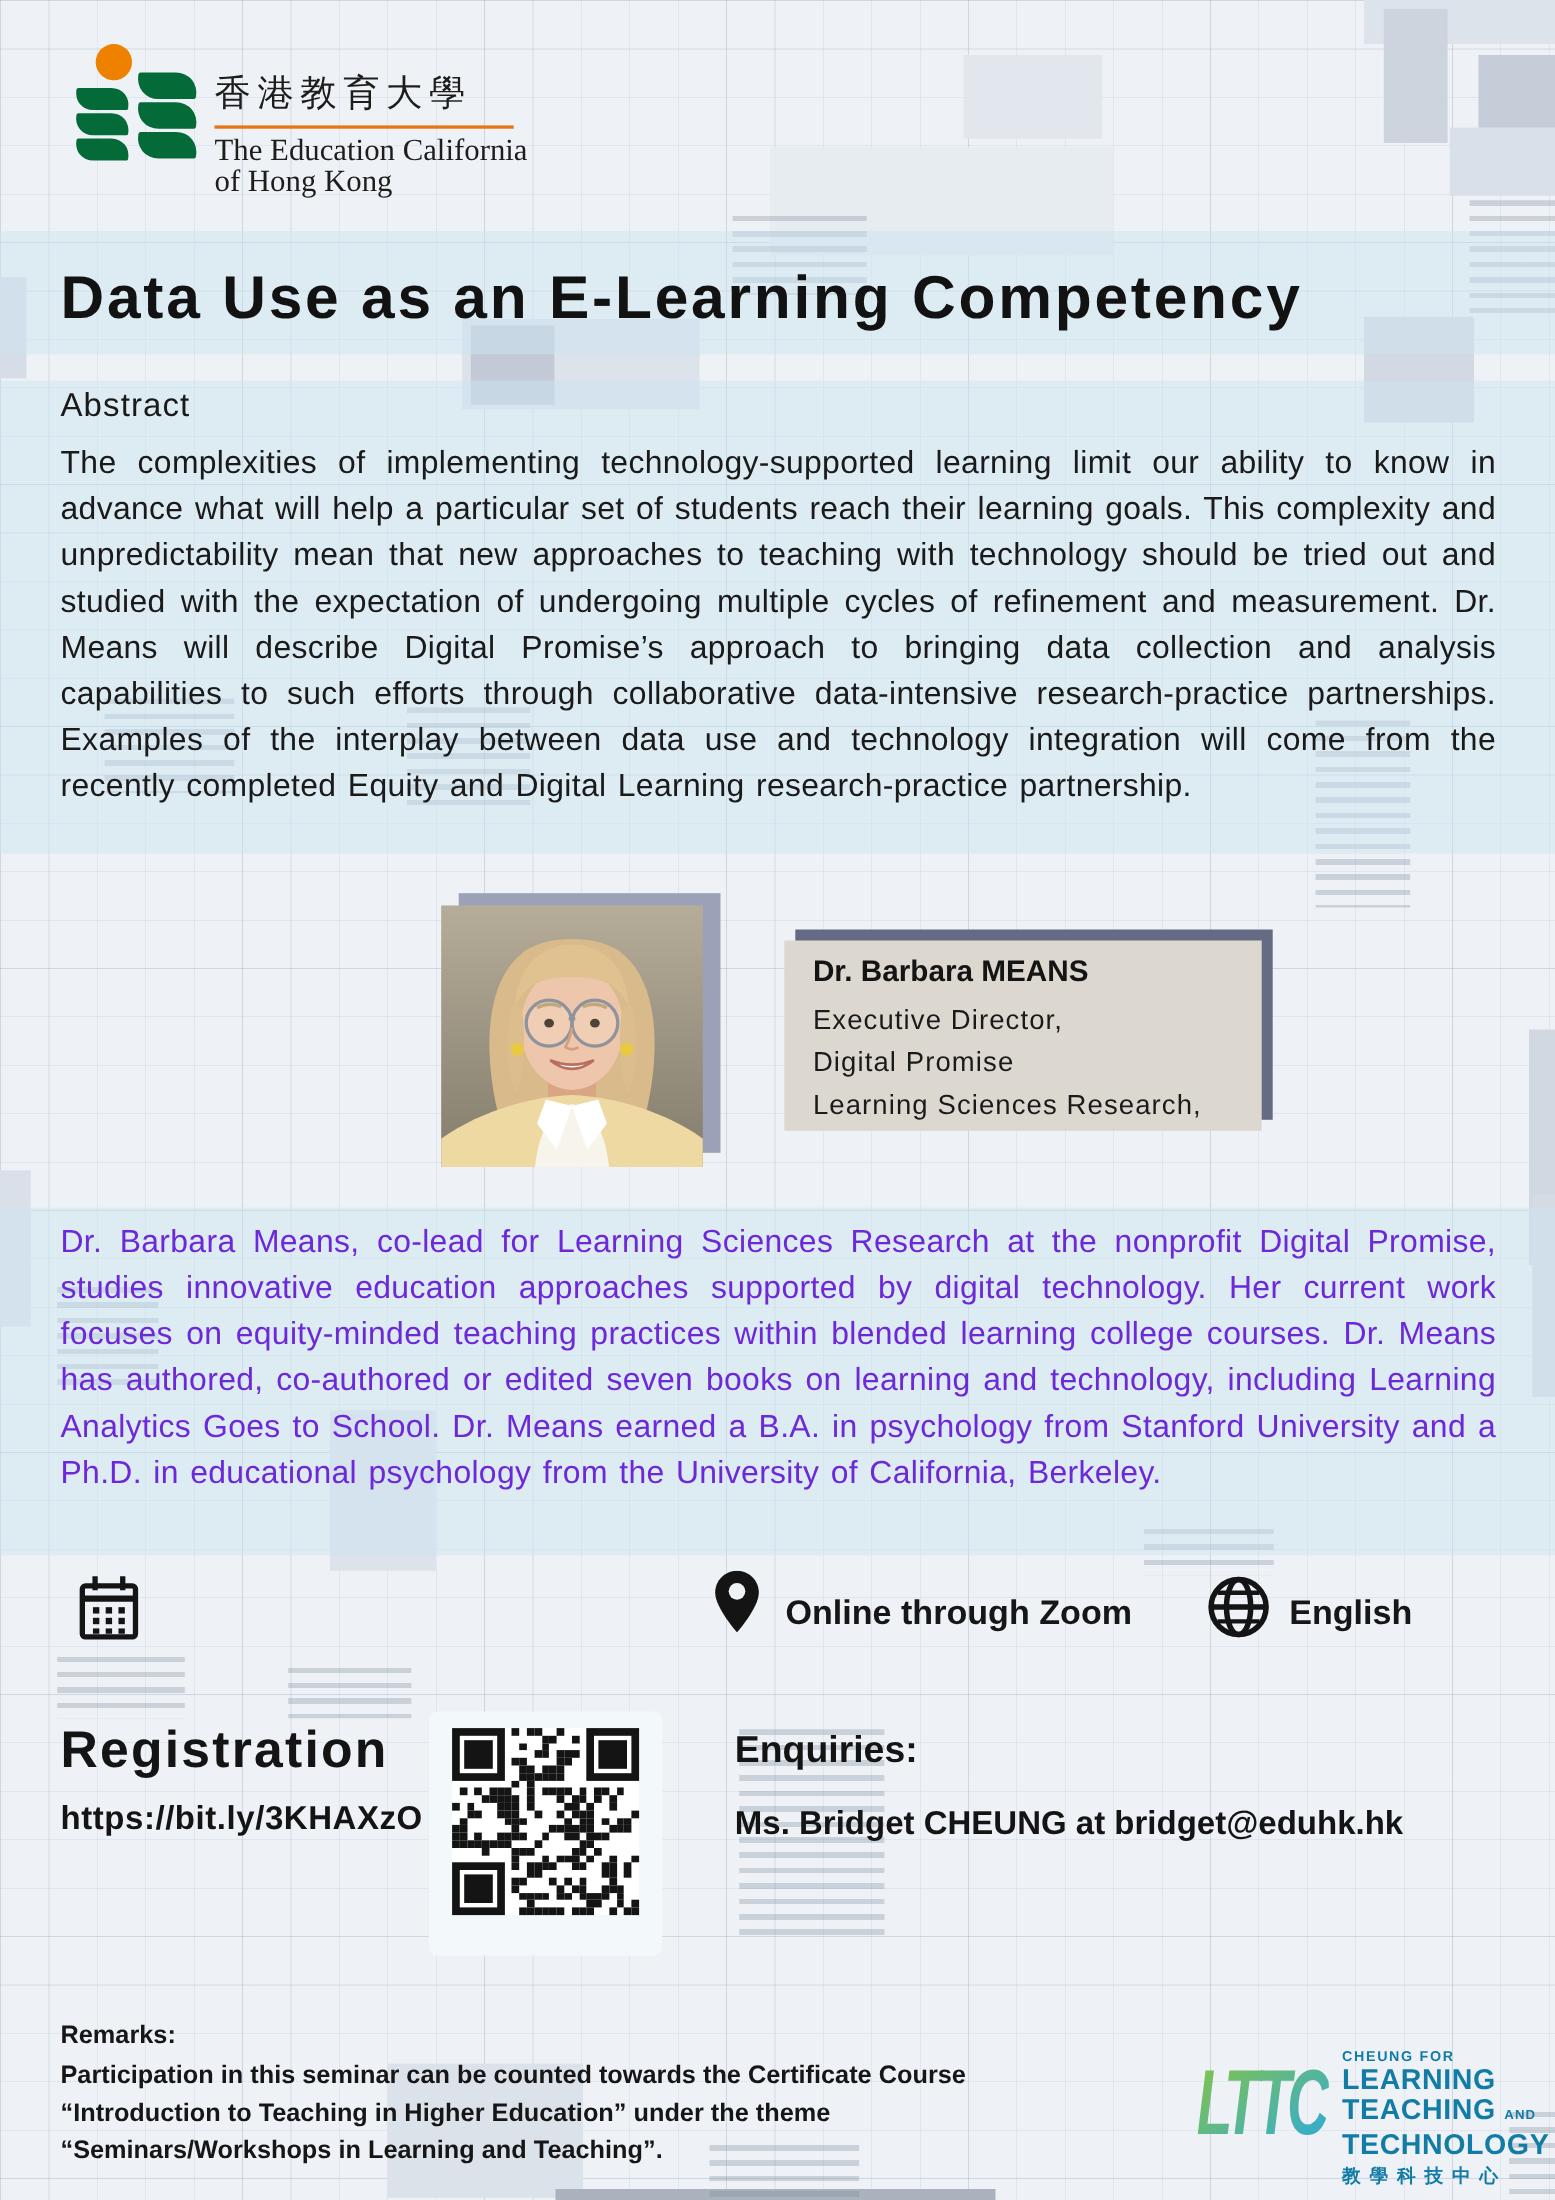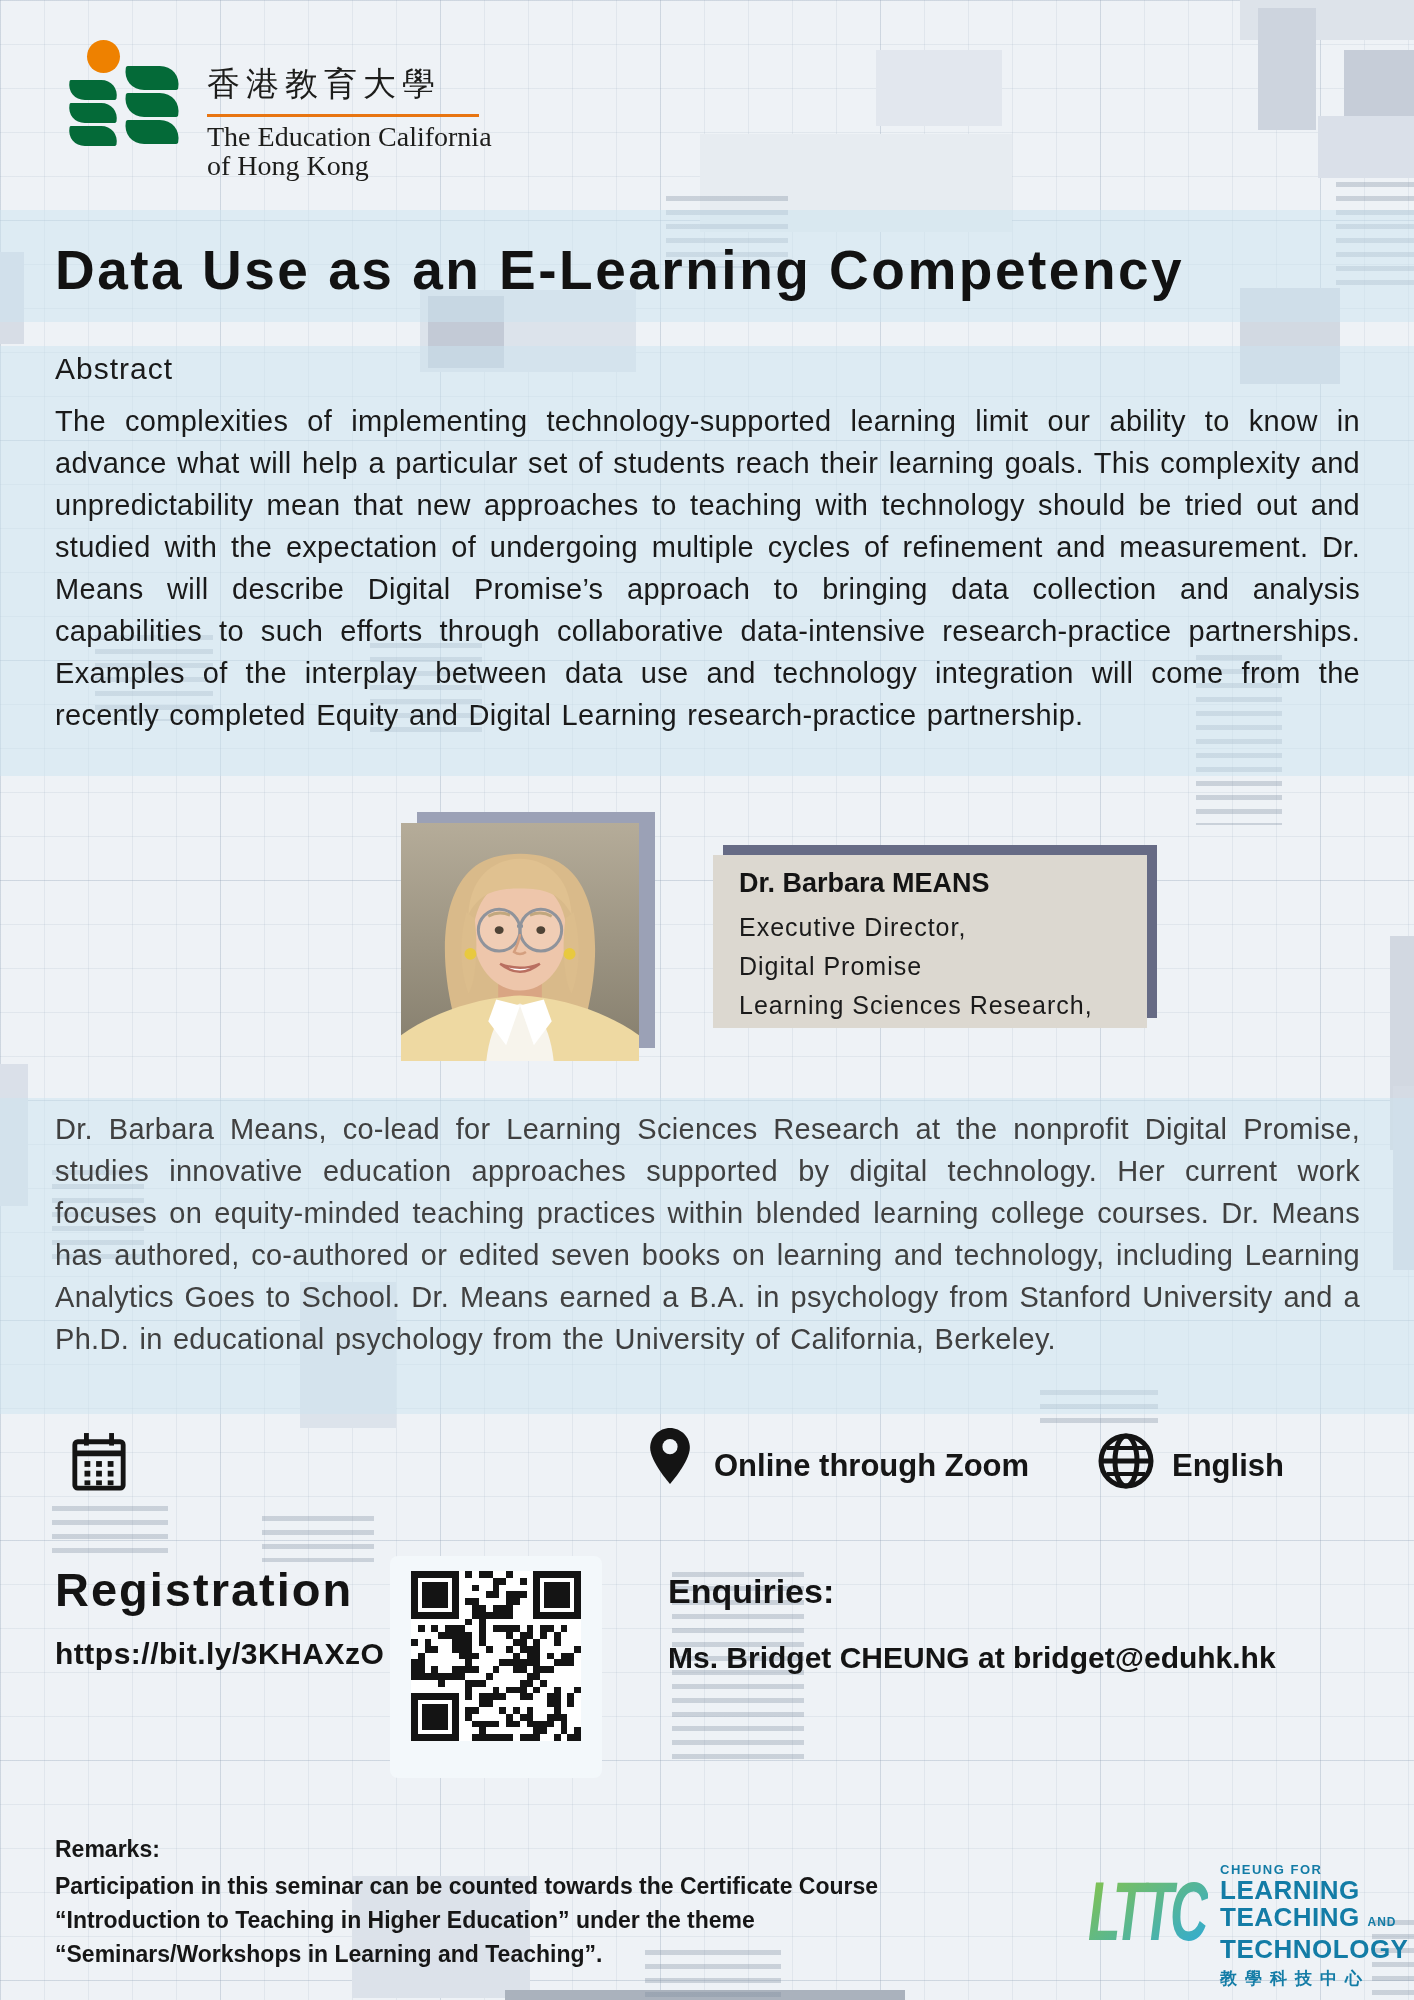--- a/index.html
+++ b/index.html
@@ -22,41 +22,41 @@
   
   .edu-logo{position:absolute;left:68px;top:40px;display:flex;}
   .logo-mark{position:relative;width:115px;height:112px;flex:none;}
   .logo-mark .dot{position:absolute;left:19px;top:0;width:33px;height:33px;border-radius:50%;background:#ee8100;}
   .leaves{position:absolute;}
   .leaves i{display:block;background:#046a38;border-radius:2px 26px 2px 26px;transform:skewX(-10deg);}
   .col-l{left:0;top:40px;}
   .col-l i{width:50px;height:20px;margin-bottom:3px;}
   .col-r{left:56px;top:26px;}
   .col-r i{width:56px;height:24px;margin-bottom:3px;}
-  .logo-text{margin-left:24px;padding-top:22px;}
+  .logo-text{margin-left:12px;padding-top:22px;}
   .logo-text .zh{font-size:33px;letter-spacing:6px;color:#1d1d1b;font-weight:500;}
   .logo-text .rule{width:272px;height:3px;background:#e87511;margin:7px 0 5px;}
   .logo-text .en{font-family:"Liberation Serif","DejaVu Serif",serif;font-size:28px;line-height:29px;color:#1d1d1b;}
 
   
   .title{position:absolute;left:55px;top:238px;margin:0;width:1310px;white-space:nowrap;
     font-size:55px;font-weight:800;letter-spacing:2.5px;color:#121212;}
   .abstract{position:absolute;left:55px;top:352px;width:1305px;}
   .abstract h2{margin:0 0 14px;font-size:30px;font-weight:500;letter-spacing:1px;color:#1a1a1a;}
   .abstract p{margin:0;font-size:29px;line-height:42px;text-align:justify;letter-spacing:.3px;word-spacing:2px;color:#1a1a1a;}
 
   
   .photo-shadow{position:absolute;left:417px;top:812px;width:238px;height:236px;background:#9ba1b6;}
   .speaker-photo{position:absolute;left:401px;top:823px;width:238px;height:238px;margin:0;}
   .speaker-card{position:absolute;left:713px;top:855px;width:434px;height:173px;box-sizing:border-box;
     background:#dcd8d0;box-shadow:10px -10px 0 #666b85;padding:13px 26px;}
   .sp-name{font-size:27px;font-weight:700;margin-bottom:9px;color:#141414;}
   .sp-line{font-size:25px;line-height:39px;letter-spacing:1px;color:#1a1a1a;}
   .bio{position:absolute;left:55px;top:1108px;width:1305px;margin:0;
-    font-size:29px;line-height:42px;text-align:justify;letter-spacing:.3px;word-spacing:2px;color:#404040;}
+    font-size:29px;line-height:42px;text-align:justify;letter-spacing:.3px;word-spacing:2px;color:#6d28d9;}
 
   
   .ic{position:absolute;}
   .ic-cal{left:70px;top:1432px;}
   .ic-pin{left:650px;top:1428px;}
   .ic-globe{left:1098px;top:1433px;}
   .datetime{position:absolute;left:128px;top:1438px;font-size:31px;font-weight:700;line-height:57px;}
   .venue{position:absolute;left:714px;top:1448px;font-size:31px;font-weight:700;}
   .language{position:absolute;left:1172px;top:1448px;font-size:31px;font-weight:700;}
 

